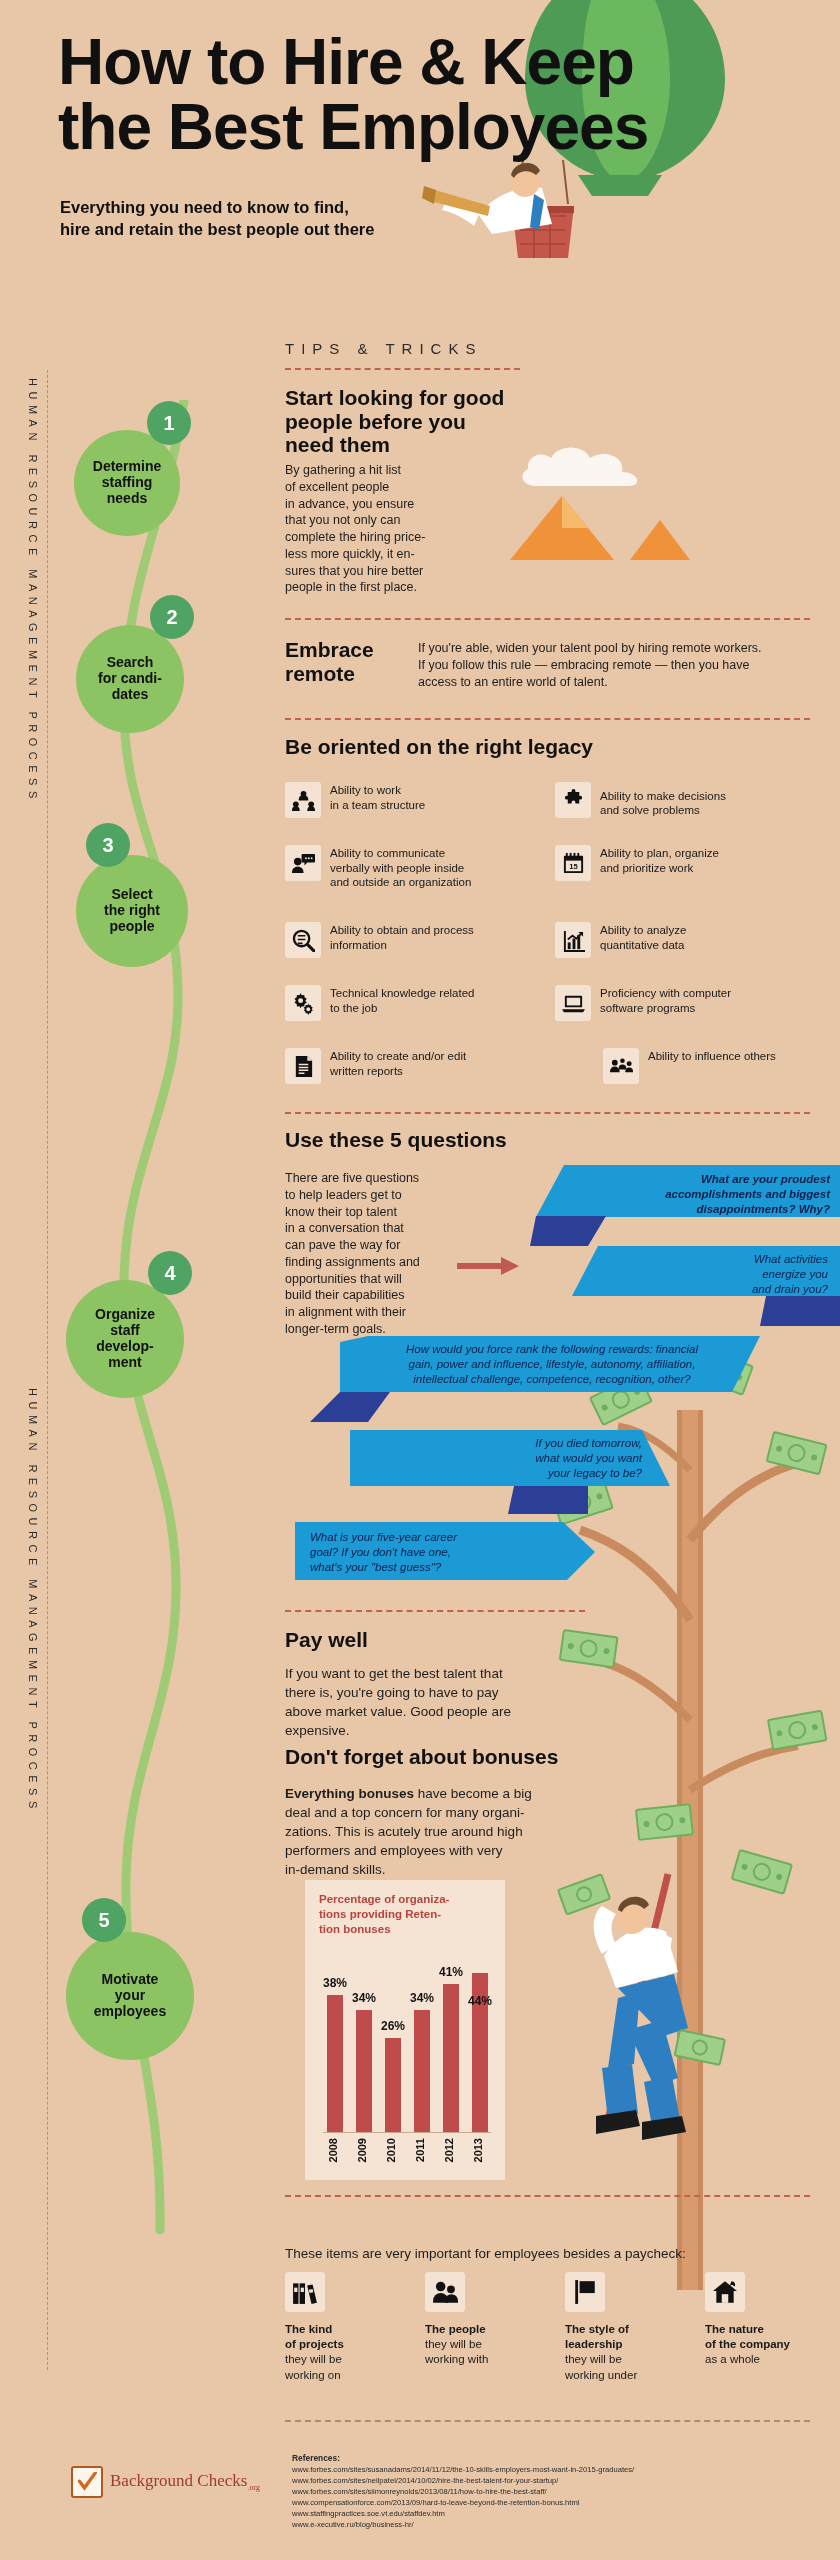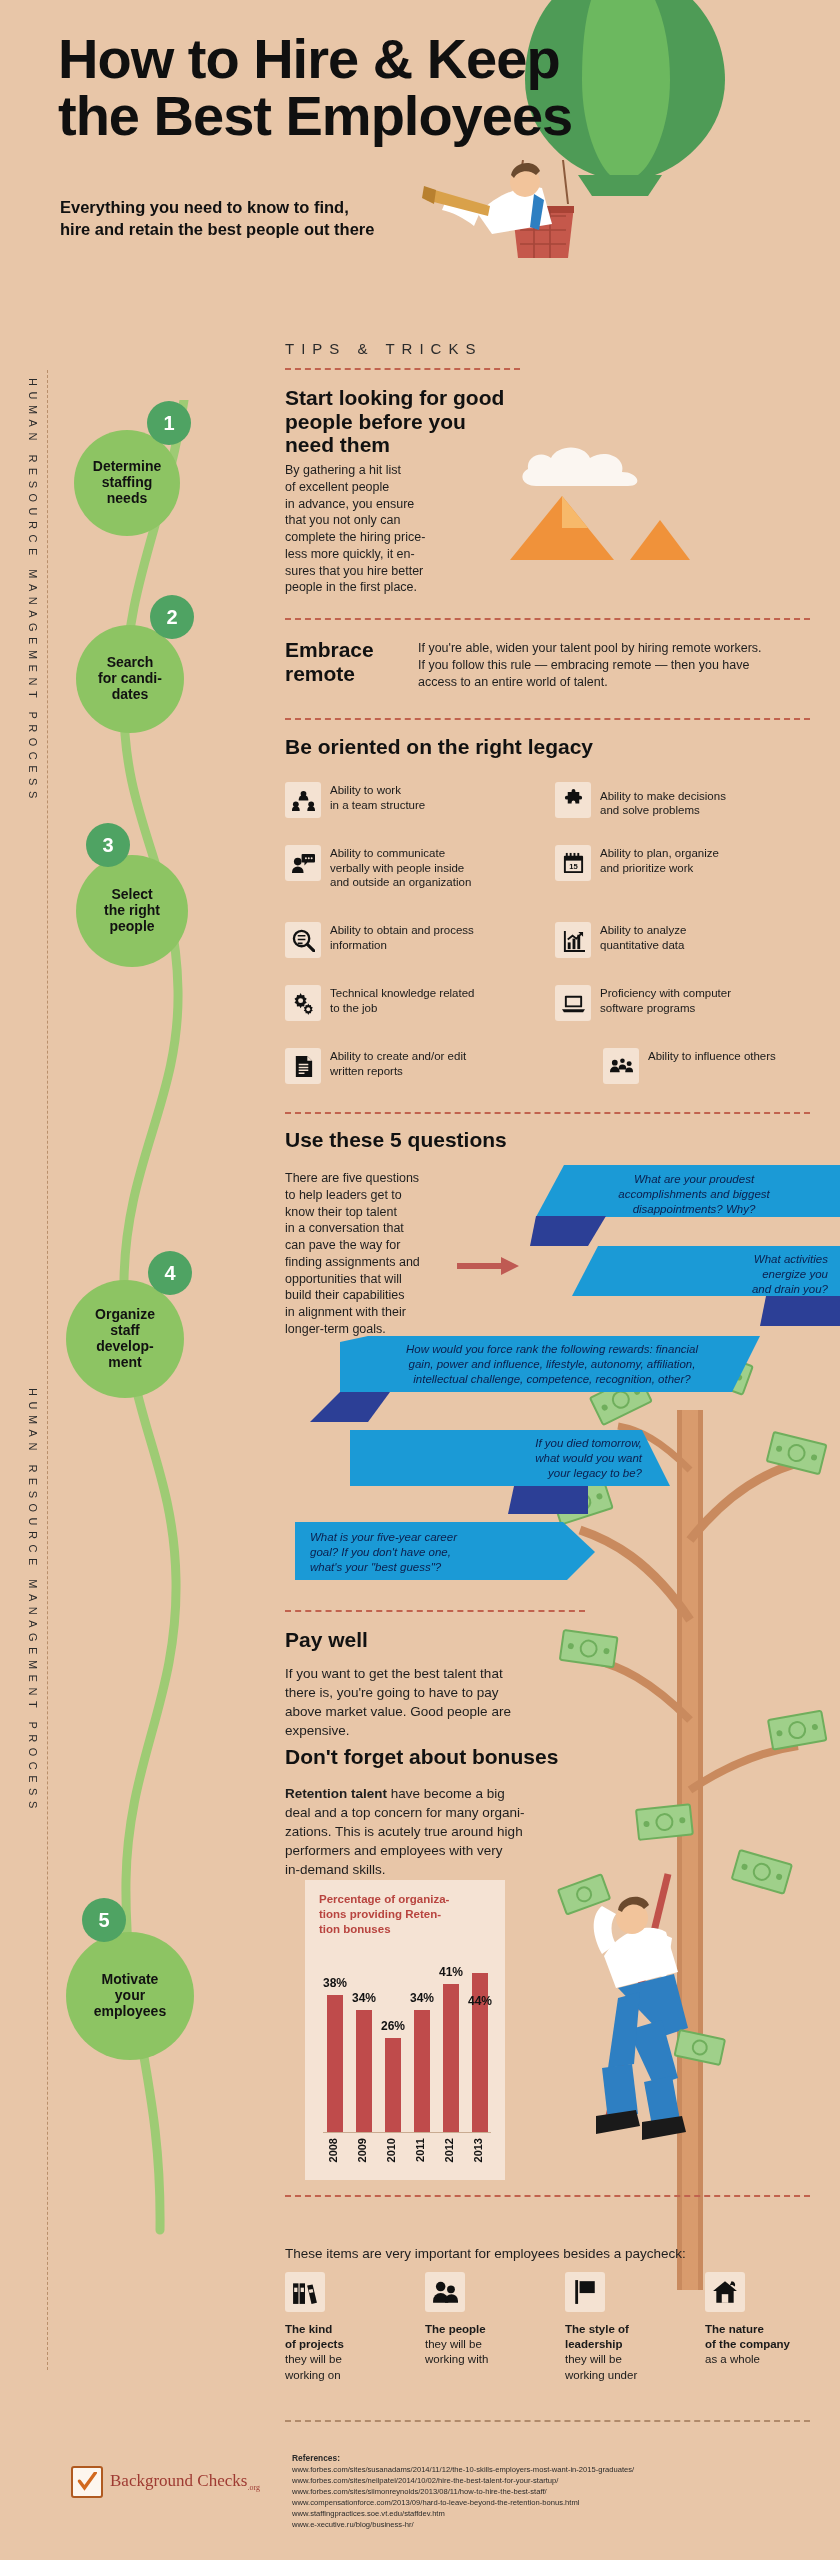--- a/index.html
+++ b/index.html
@@ -9,21 +9,21 @@
     font-family:"Liberation Sans", sans-serif;
     color:#1a1a1a;
     position:relative;
     overflow:hidden;
   }
   .page{position:relative;width:840px;height:2560px;background:#e8c6a8;overflow:hidden;}
 
   
   .title{
     position:absolute;left:58px;top:30px;width:700px;
-    font-size:56px;line-height:1.02;font-weight:bold;letter-spacing:-1px;color:#101010;
+    font-size:64px;line-height:1.02;font-weight:bold;letter-spacing:-1px;color:#101010;
   }
   .subtitle{
     position:absolute;left:60px;top:196px;width:420px;
     font-size:16.5px;line-height:1.35;font-weight:bold;color:#101010;
   }
 
   
   .rail{
     position:absolute;left:14px;top:378px;width:30px;height:1980px;
     font-size:11px;letter-spacing:5.5px;color:#2b2b2b;
@@ -463,21 +463,21 @@
   <h2 class="sec abs" style="left:285px;top:1128px;width:400px;">Use these 5 questions</h2>
   <p class="body abs" style="left:285px;top:1170px;width:160px;">There are five questions<br>to help leaders get to<br>know their top talent<br>in a conversation that<br>can pave the way for<br>finding assignments and<br>opportunities that will<br>build their capabilities<br>in alignment with their<br>longer-term goals.</p>
 
   <svg class="arrow" style="left:457px;top:1255px;width:62px;height:22px;" viewBox="0 0 62 22">
     <path d="M0 8h44V2l18 9-18 9v-6H0z" fill="#bf5a53"></path>
   </svg>
 
   <svg class="art" style="left:530px;top:1165px;width:310px;height:60px;" viewBox="0 0 310 60">
     <path d="M34 0 H310 V52 H6 L34 0 Z" fill="#1b9ad6"></path>
   </svg>
-  <div class="ribbon" style="left:558px;top:1172px;width:272px;height:46px;background:transparent;text-align:center;">
+  <div class="ribbon" style="left:558px;top:1172px;width:272px;height:46px;background:transparent;text-align:right;font-weight:bold;">
     <span>What are your proudest<br>accomplishments and biggest<br>disappointments? Why?</span>
   </div>
   <svg class="art" style="left:530px;top:1216px;width:76px;height:32px;" viewBox="0 0 76 32">
     <path d="M6 0 H76 L58 30 H0 Z" fill="#2c3f96"></path>
   </svg>
 
   <svg class="art" style="left:568px;top:1246px;width:272px;height:58px;" viewBox="0 0 272 58">
     <path d="M30 0 H272 V50 H4 L30 0 Z" fill="#1b9ad6"></path>
   </svg>
   <div class="ribbon" style="left:596px;top:1252px;width:232px;height:44px;background:transparent;text-align:right;">
@@ -513,21 +513,21 @@
   <div class="ribbon" style="left:310px;top:1530px;width:250px;height:48px;background:transparent;text-align:left;">
     <span>What is your five-year career<br>goal? If you don't have one,<br>what's your "best guess"?</span>
   </div>
 
   <div class="dashrule" style="left:285px;top:1610px;width:300px;"></div>
 
   <h2 class="sec abs" style="left:285px;top:1628px;width:300px;">Pay well</h2>
   <p class="body wide abs" style="left:285px;top:1665px;width:260px;">If you want to get the best talent that<br>there is, you're going to have to pay<br>above market value. Good people are<br>expensive.</p>
 
   <h2 class="sec abs" style="left:285px;top:1745px;width:320px;">Don't forget about bonuses</h2>
-  <p class="body wide abs" style="left:285px;top:1785px;width:270px;"><b>Retention talent</b> have become a big<br>deal and a top concern for many organi-<br>zations.  This is acutely true around high<br>performers and employees with very<br>in-demand skills.</p>
+  <p class="body wide abs" style="left:285px;top:1785px;width:270px;"><b>Everything bonuses</b> have become a big<br>deal and a top concern for many organi-<br>zations.  This is acutely true around high<br>performers and employees with very<br>in-demand skills.</p>
 
   <div class="chartbox">
     <div class="charttitle">Percentage of organiza-<br>tions providing Reten-<br>tion bonuses</div>
     <div class="bars">
       <div class="bar" style="left:4px;height:137px;"></div>
       <div class="barval" style="left:0px;top:24px;">38%</div>
       <div class="bar" style="left:33px;height:122px;"></div>
       <div class="barval" style="left:29px;top:39px;">34%</div>
       <div class="bar" style="left:62px;height:94px;"></div>
       <div class="barval" style="left:58px;top:67px;">26%</div>

